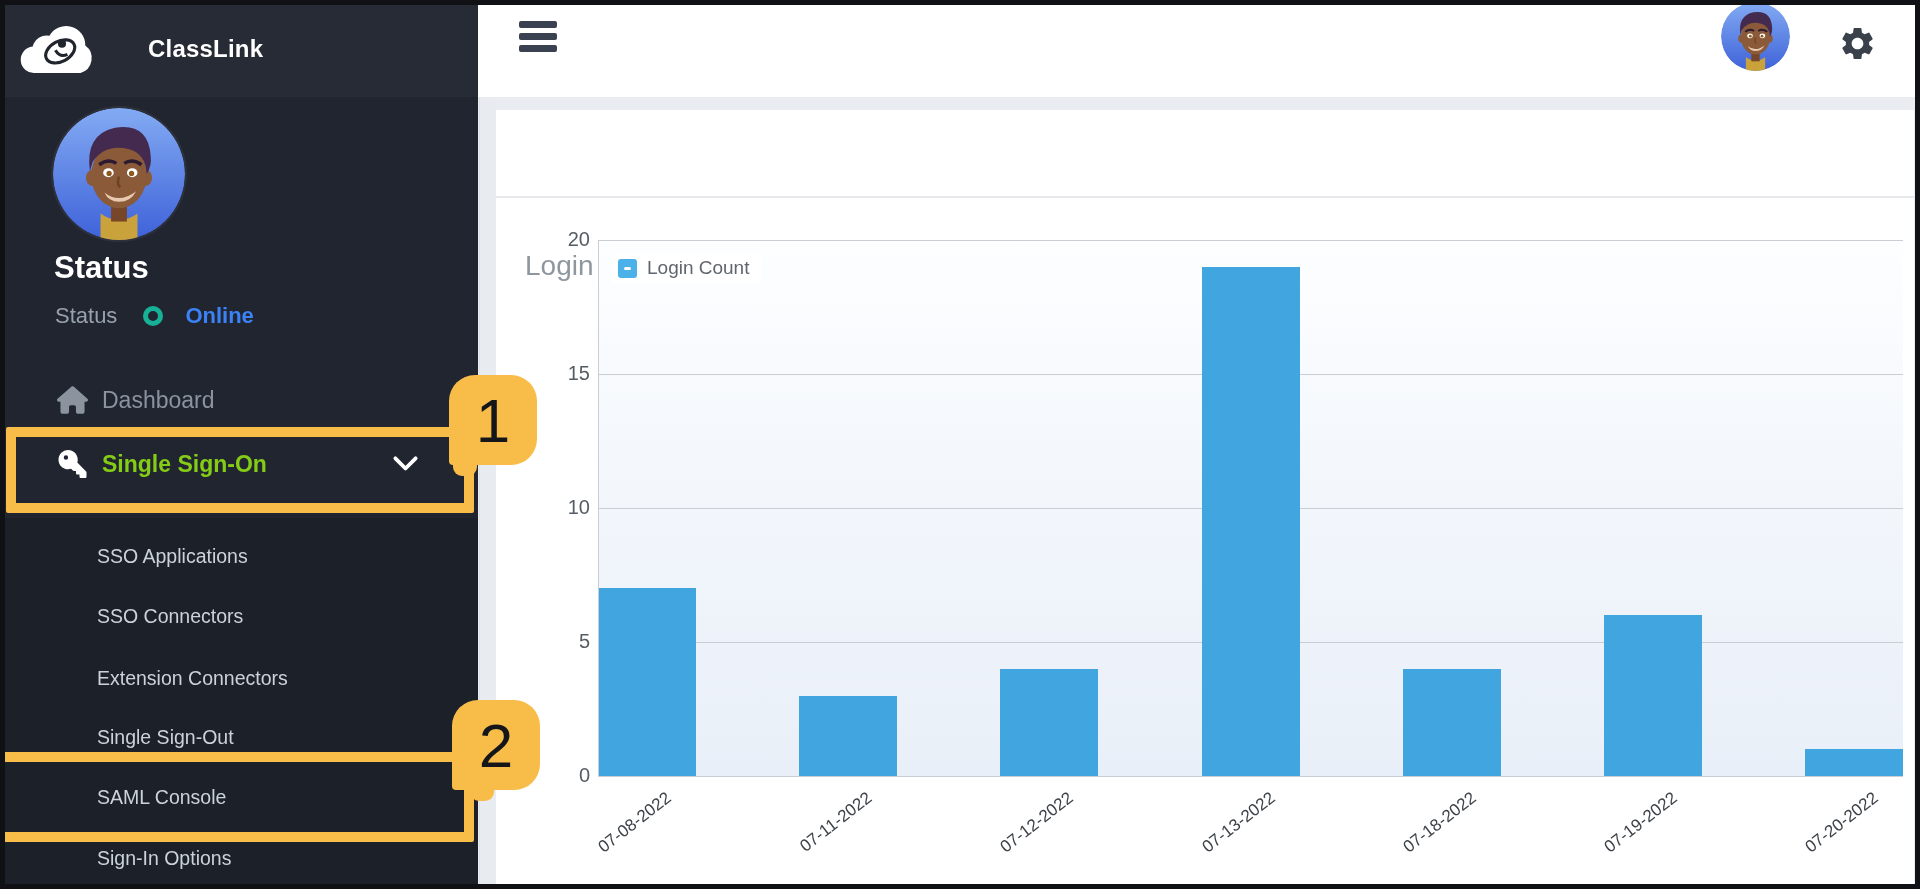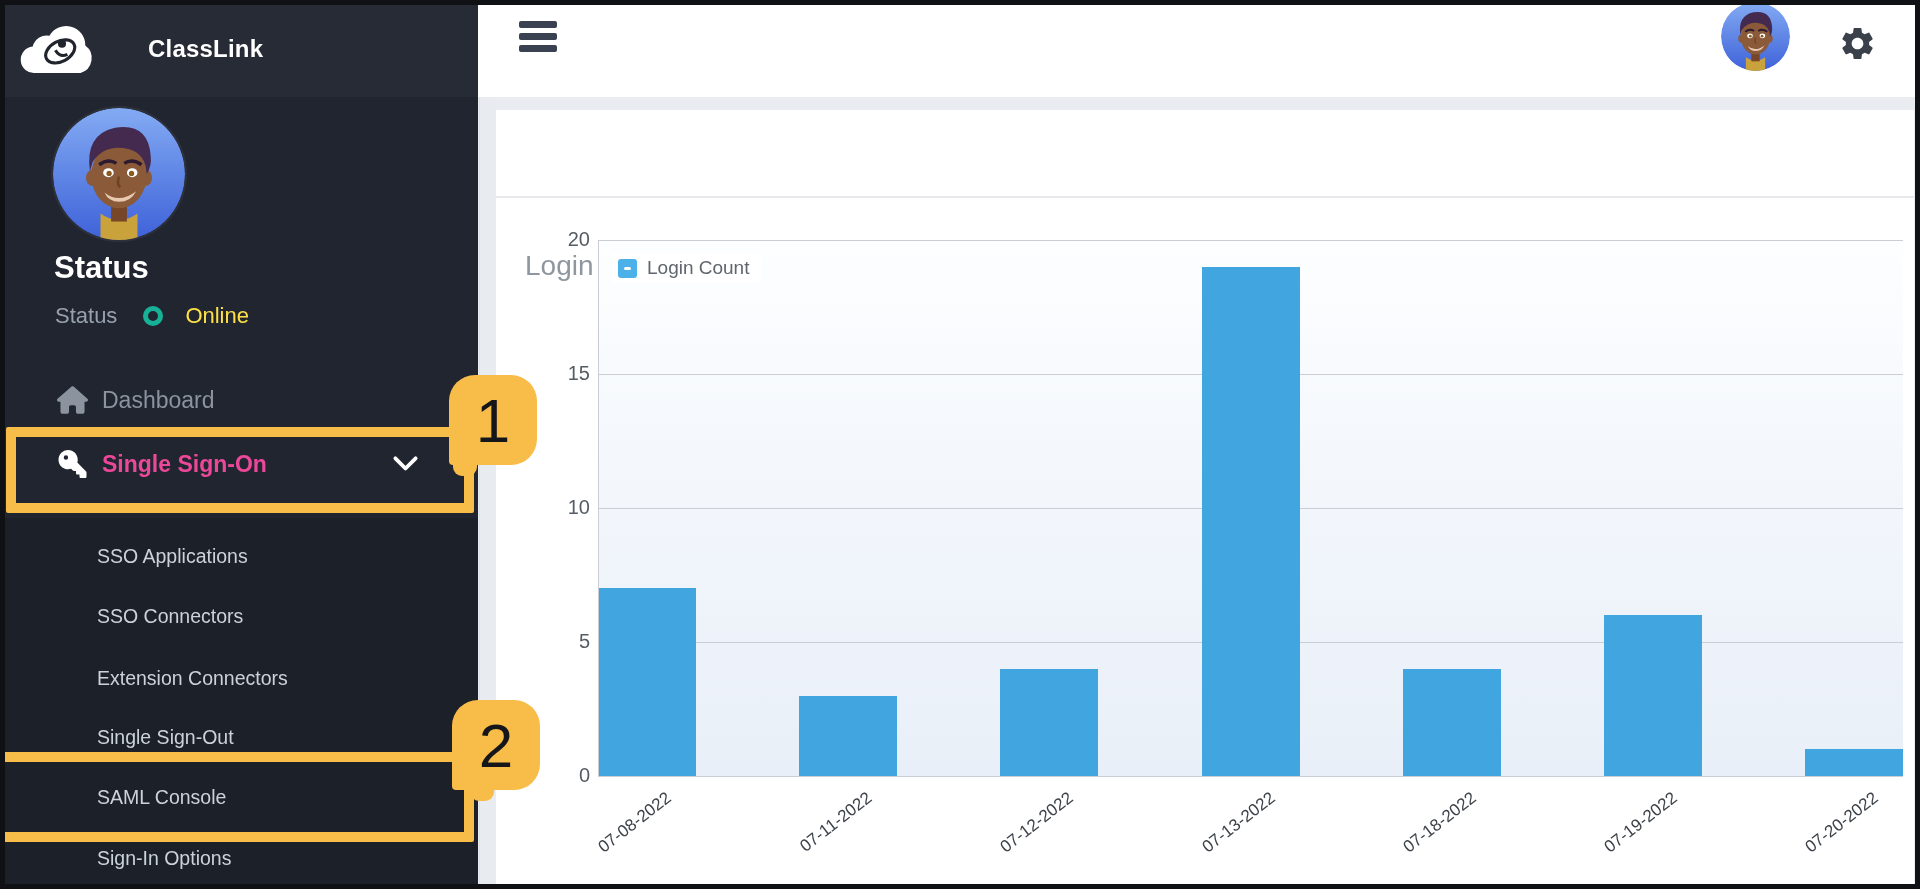--- a/index.html
+++ b/index.html
@@ -13,26 +13,26 @@
   .sidebar-header { position:absolute; left:0; top:0; width:478px; height:97px; background:#262b35;
     display:flex; align-items:center;gap:32px; }
   .logo { width:86px; height:70px; margin-left:16px; }
   .brand { color:#fff; font-size:24px; font-weight:600; margin-left:14px; letter-spacing:.2px; }
   .side-avatar { position:absolute; left:53px; top:108px; width:132px; height:132px; border-radius:50%;
     overflow:hidden; box-shadow:0 0 0 2px rgba(255,255,255,.06); }
   .welcome { position:absolute; left:54px; top:250px; color:#fff; font-size:31px; font-weight:700; }
   .status-row { position:absolute; left:55px; top:303px; display:flex; align-items:center; font-size:22px;gap:12px; }
   .status-label { color:#97a0ac; }
   .status-dot { width:20px; height:20px; border-radius:50%; border:5px solid #17b198; margin:0 10px 0 14px; }
-  .status-value { color:#fde047; font-weight:400; }
+  .status-value { color:#3b82f6; font-weight:700; }
   .nav-row { position:absolute; left:0; width:478px; height:52px; display:flex; align-items:center; cursor:pointer; }
   .nav-row .nav-ic { width:31px; height:28px; margin-left:57px; flex:0 0 auto; }
   .nav-label { margin-left:14px; font-size:23px; }
   .row-dashboard { top:374px; } .row-dashboard .nav-label { color:#8b939f; }
-  .row-sso { top:438px; } .row-sso .nav-label { color:#ec4899; font-weight:600; }
+  .row-sso { top:438px; } .row-sso .nav-label { color:#84cc16; font-weight:600; }
   .chev { position:absolute; left:392px; top:17px; width:27px; height:18px; }
   .submenu { position:absolute; left:0; top:518px; width:478px; height:371px; background:#1c2029; }
   .sub-item { position:absolute; left:97px; width:320px; height:34px; display:flex; align-items:center;
     color:#ccd2da; font-size:19.5px; cursor:pointer; }
 
   
   .hl-box { position:absolute; border:10px solid #f8bc48; border-radius:2px; z-index:20; pointer-events:none; }
   .hl-box1 { left:6px; top:427px; width:468px; height:86px; }
   .hl-box2 { left:-12px; top:752px; width:486px; height:90px; }
   .hl-badge { position:absolute; width:88px; height:90px; background:#f8bc48; z-index:21;

